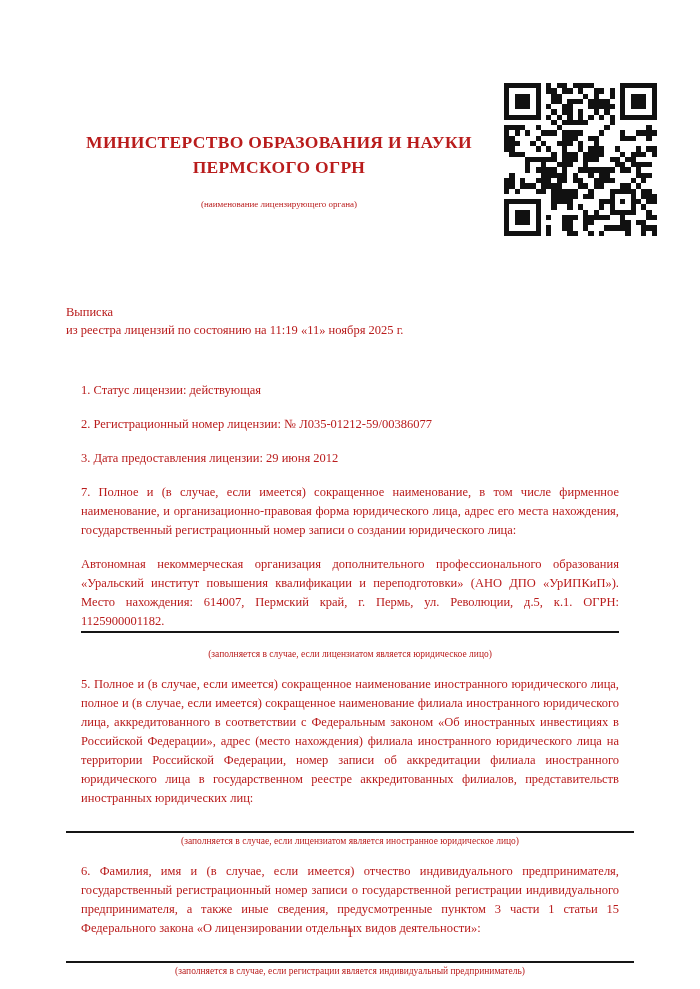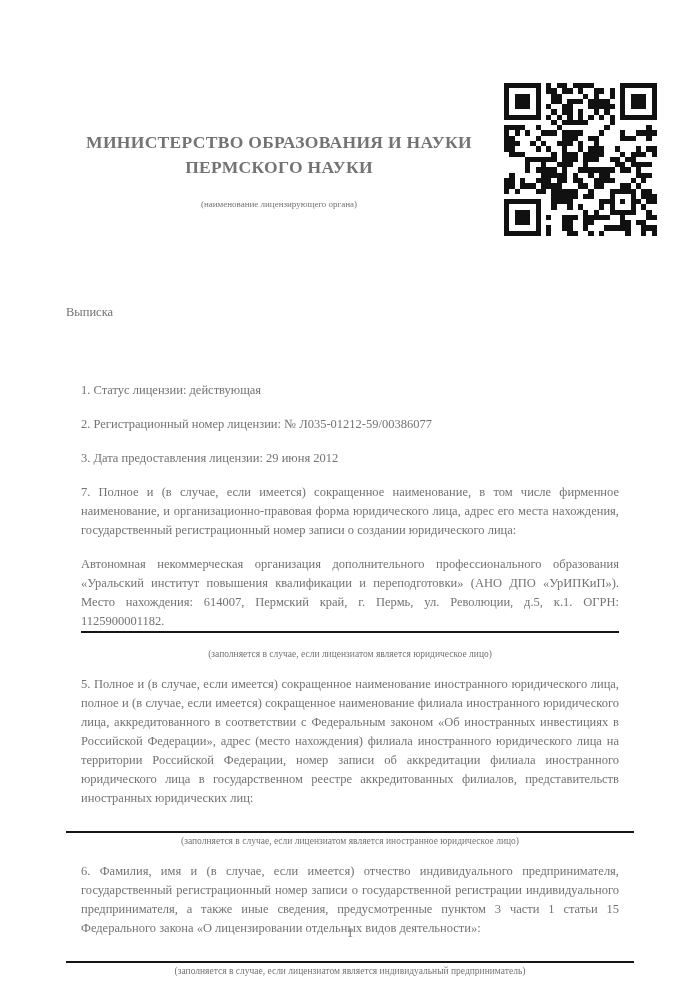--- a/index.html
+++ b/index.html
@@ -7,21 +7,21 @@
     margin: 0;
     padding: 0;
     background: #ffffff;
   }
   .doc {
     position: relative;
     width: 700px;
     height: 989px;
     background: #ffffff;
     font-family: "Liberation Serif", "DejaVu Serif", serif;
-    color: #737373;
+    color: #b91c1c;
     overflow: hidden;
   }
   
   .ministry {
     position: absolute;
     top: 130px;
     left: 66px;
     width: 426px;
     text-align: center;
   }
@@ -93,21 +93,21 @@
     font-size: 12.5px;
   }
 </style>
 </head>
 <body>
 
 <div class="doc">
 
   <div class="ministry">
     <div class="ministry-line">МИНИСТЕРСТВО ОБРАЗОВАНИЯ И НАУКИ</div>
-    <div class="ministry-line">ПЕРМСКОГО НАУКИ</div>
+    <div class="ministry-line">ПЕРМСКОГО ОГРН</div>
     <div class="ministry-caption">(наименование лицензирующего органа)</div>
   </div>
 
   <div class="qr" id="qr">
       <svg xmlns="http://www.w3.org/2000/svg" viewBox="0 0 29 29" width="153" height="153" shape-rendering="crispEdges">
         <rect x="0" y="0" width="1" height="1" fill="#111"></rect>
         <rect x="1" y="0" width="1" height="1" fill="#111"></rect>
         <rect x="2" y="0" width="1" height="1" fill="#111"></rect>
         <rect x="3" y="0" width="1" height="1" fill="#111"></rect>
         <rect x="4" y="0" width="1" height="1" fill="#111"></rect>
@@ -520,41 +520,42 @@
         <rect x="16" y="28" width="1" height="1" fill="#111"></rect>
         <rect x="18" y="28" width="1" height="1" fill="#111"></rect>
         <rect x="23" y="28" width="1" height="1" fill="#111"></rect>
         <rect x="26" y="28" width="1" height="1" fill="#111"></rect>
         <rect x="28" y="28" width="1" height="1" fill="#111"></rect>
       </svg>
     </div>
 
   <div class="doc-title">
     <div>Выписка</div>
+    <div>из реестра лицензий по состоянию на 11:19 «11» ноября 2025 г.</div>
   </div>
 
   <div class="content">
 
     <p class="item">1. Статус лицензии: действующая</p>
 
     <p class="item mt-i2">2. Регистрационный номер лицензии: № Л035-01212-59/00386077</p>
 
     <p class="item mt-i3">3. Дата предоставления лицензии: 29 июня 2012</p>
 
     <p class="item just mt-i4">7. Полное и (в случае, если имеется) сокращенное наименование, в том числе фирменное наименование, и организационно-правовая форма юридического лица, адрес его места нахождения, государственный регистрационный номер записи о создании юридического лица:</p>
     <p class="item just underlined">Автономная некоммерческая организация дополнительного профессионального образования «Уральский институт повышения квалификации и переподготовки» (АНО ДПО «УрИПКиП»). Место нахождения: 614007, Пермский край, г. Пермь, ул. Революции, д.5, к.1. ОГРН: 1125900001182.</p>
     <div class="caption">(заполняется в случае, если лицензиатом является юридическое лицо)</div>
 
     <p class="item just mt-i5">5. Полное и (в случае, если имеется) сокращенное наименование иностранного юридического лица, полное и (в случае, если имеется) сокращенное наименование филиала иностранного юридического лица, аккредитованного в соответствии с Федеральным законом «Об иностранных инвестициях в Российской Федерации», адрес (место нахождения) филиала иностранного юридического лица на территории Российской Федерации, номер записи об аккредитации филиала иностранного юридического лица в государственном реестре аккредитованных филиалов, представительств иностранных юридических лиц:</p>
     <div class="fill-line"></div>
     <div class="caption">(заполняется в случае, если лицензиатом является иностранное юридическое лицо)</div>
 
     <p class="item just mt-i6">6. Фамилия, имя и (в случае, если имеется) отчество индивидуального предпринимателя, государственный регистрационный номер записи о государственной регистрации индивидуального предпринимателя, а также иные сведения, предусмотренные пунктом 3 части 1 статьи 15 Федерального закона «О лицензировании отдельных видов деятельности»:</p>
     <div class="fill-line"></div>
-    <div class="caption">(заполняется в случае, если лицензиатом является индивидуальный предприниматель)</div>
+    <div class="caption">(заполняется в случае, если регистрации является индивидуальный предприниматель)</div>
 
     <p class="item mt-i7">7. Идентификационный номер налогоплательщика: 5904988880</p>
 
   </div>
 
   <div class="page-number">1</div>
 
 </div>
 
 </body></html>

